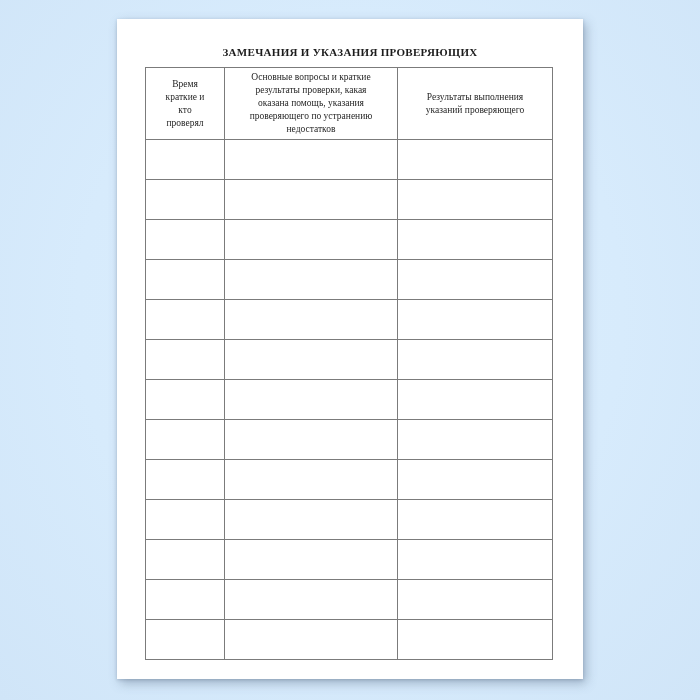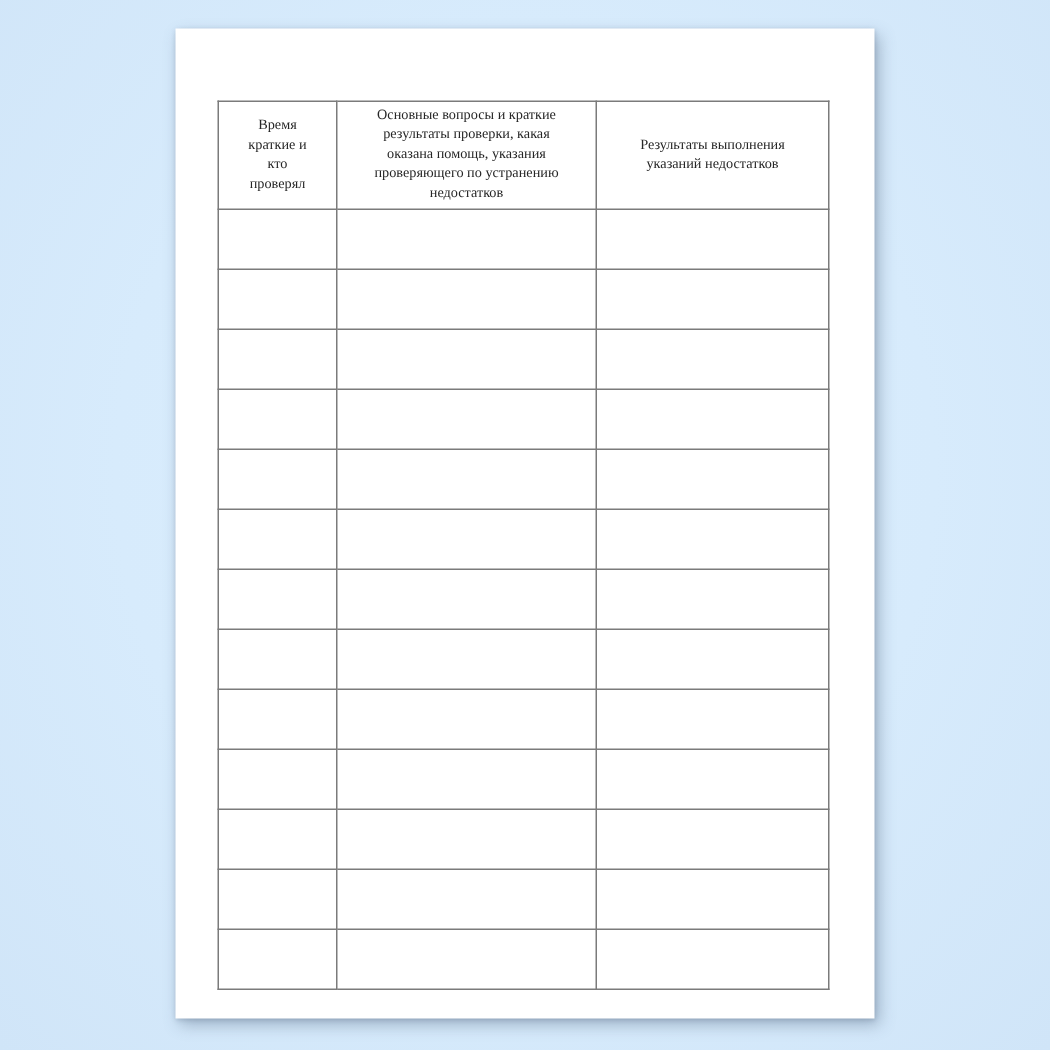--- a/index.html
+++ b/index.html
@@ -62,32 +62,33 @@
   }
   .col-time    { width: 79px; }
   .col-main    { width: 173px; }
   .col-results { width: 155px; }
 </style>
 </head>
 <body>
 
 <div class="page">
 
+  <div class="page-title">ЗАМЕЧАНИЯ И УКАЗАНИЯ ПРОВЕРЯЮЩИХ</div>
 
   <table class="inspection-table">
     <colgroup>
       <col class="col-time">
       <col class="col-main">
       <col class="col-results">
     </colgroup>
     <thead>
       <tr>
         <th>Время краткие и кто проверял</th>
         <th>Основные вопросы и краткие результаты проверки, какая оказана помощь, указания проверяющего по устранению недостатков</th>
-        <th>Результаты выполнения указаний недостатков</th>
+        <th>Результаты выполнения указаний проверяющего</th>
       </tr>
     </thead>
     <tbody>
         <tr>
           <td></td>
           <td></td>
           <td></td>
         </tr>
         <tr>
           <td></td>

